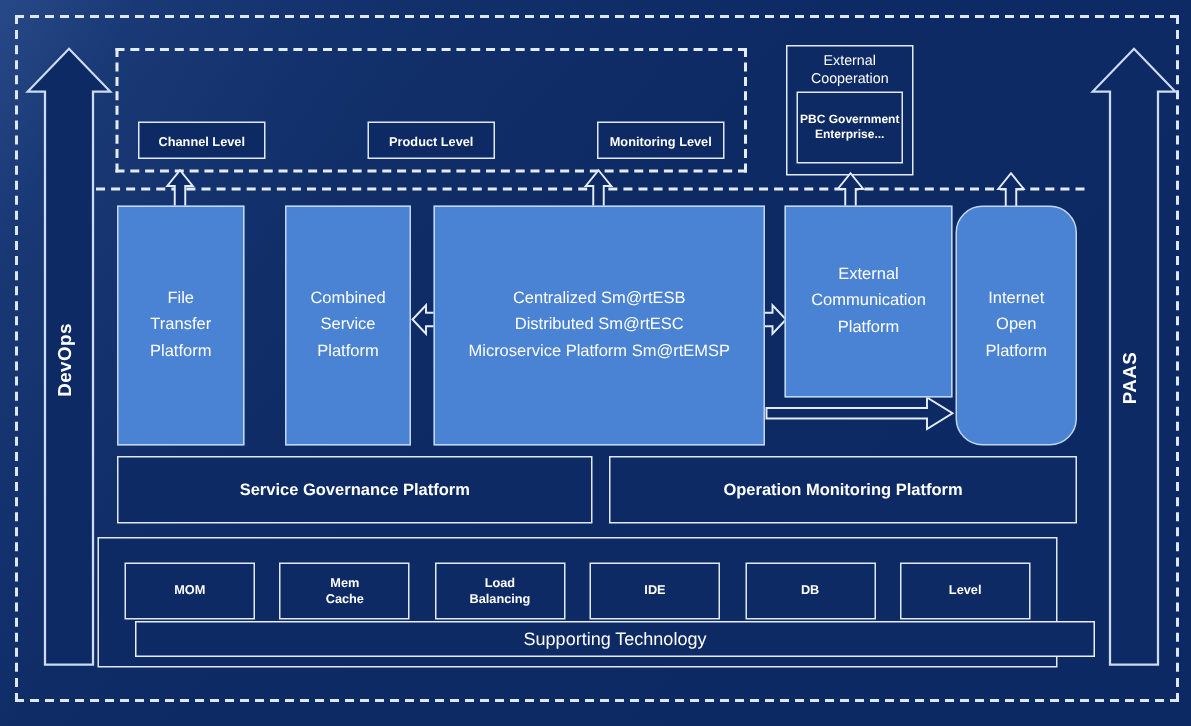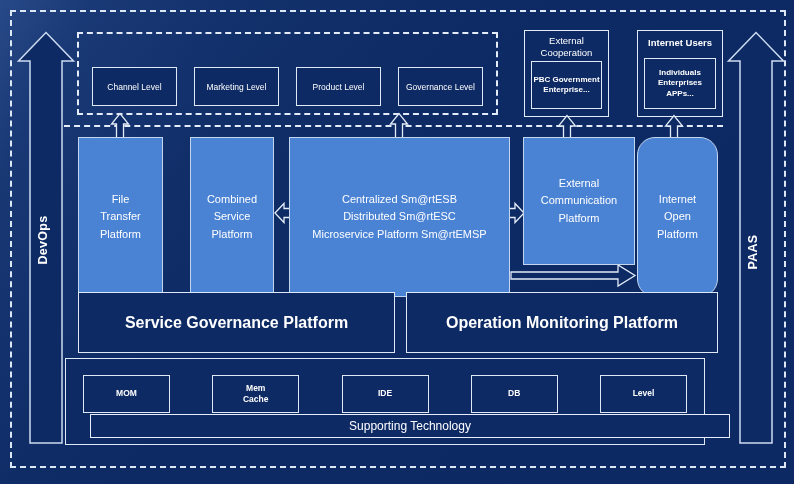--- a/index.html
+++ b/index.html
@@ -23,25 +23,25 @@
     border: 2px dashed #dde8f6;
   }
 
   .levels-wrap {
     left: 77px; top: 32px; width: 421px; height: 83px;
     border: 2px dashed #e3ecf8;
     display: flex; justify-content: space-between; align-items: flex-end;
     padding: 0 13px 7px 13px;
   }
   .level-box {
-    width: 85px; height: 39px;
+    width: 85px; height: 25px;
     background: #0d2a64;
     border: 1.5px solid #dfe9f6;
     display: flex; align-items: center; justify-content: center;
-    font-size: 8.5px; font-weight: normal; text-align: center;
+    font-size: 8.5px; font-weight: bold; text-align: center;
   }
 
   .topright-box {
     top: 30px; height: 87px;
     background: #0d2a64;
     border: 1.5px solid #e3ecf8;
     text-align: center;
   }
   .topright-title { font-size: 9.5px; line-height: 1.25; padding-top: 4px; }
   .topright-title.bold { font-weight: bold; padding-top: 6px; }
@@ -60,25 +60,25 @@
   .platform {
     top: 137px; height: 160px;
     background: #4a82d4;
     border: 1.5px solid #c3d6ee;
     display: flex; align-items: center; justify-content: center;
     text-align: center;
     font-size: 11px; line-height: 1.55;
   }
 
   .gov-box {
-    top: 292px; height: 61px;
+    top: 304px; height: 45px;
     background: #0d2a64;
     border: 1.5px solid #dfe9f6;
     display: flex; align-items: center; justify-content: center;
-    font-size: 16px; font-weight: bold;
+    font-size: 11px; font-weight: bold;
   }
 
   .support-wrap {
     left: 65px; top: 358px; width: 640px; height: 87px;
     background: #0d2a64;
     border: 1.5px solid #dfe9f6;
     display: flex; justify-content: space-between;
     padding: 16px 17px 0 17px;
   }
   .tech-box {
@@ -114,43 +114,34 @@
 
 <div class="stage">
 
   <div class="abs outer-dashed"></div>
 
   <div class="abs levels-wrap">
     <div class="level-box">
       <span>Channel Level</span>
     </div>
     <div class="level-box">
-      <span>Marketing Level</span>
-    </div>
-    <div class="level-box">
       <span>Product Level</span>
     </div>
     <div class="level-box">
-      <span>Governance Level</span>
+      <span>Monitoring Level</span>
     </div>
   </div>
 
   <div class="abs topright-box" style="left:524px; width:85px;">
     <div class="topright-title preline">External
 Cooperation</div>
     <div class="topright-inner preline" style="height:48px;">PBC Government
 Enterprise...</div>
   </div>
 
-  <div class="abs topright-box" style="left:637px; width:86px;">
-    <div class="topright-title bold">Internet Users</div>
-    <div class="topright-inner preline" style="height:51px;">Individuals
-Enterprises
-APPs...</div>
-  </div>
 
   <div class="abs sep-dashed"></div>
 
   <svg class="abs arrows-layer" width="794" height="484" viewBox="0 0 794 484">
 
     <polygon points="30,443 30,61 18.5,61 46,32.5 73.5,61 62,61 62,443" fill="#0d2a64" stroke="#cddcf1" stroke-width="1.5"></polygon>
     <polygon points="740,443 740,61 728.5,61 756,32.5 783.5,61 772,61 772,443" fill="#0d2a64" stroke="#cddcf1" stroke-width="1.5"></polygon>
 
     <polygon points="116.5,139 116.5,124 111.5,124 120,113.5 128.5,124 123.5,124 123.5,139" fill="#0d2a64" stroke="#e3ecf8" stroke-width="1.3"></polygon>
     <polygon points="395.5,139 395.5,124 390.5,124 399,113.5 407.5,124 402.5,124 402.5,139" fill="#0d2a64" stroke="#e3ecf8" stroke-width="1.3"></polygon>
@@ -183,20 +174,22 @@
 Open
 Platform</div>
 
   <div class="abs gov-box" style="left:78px; width:317px;">Service Governance Platform</div>
   <div class="abs gov-box" style="left:406px; width:312px;">Operation Monitoring Platform</div>
 
   <div class="abs support-wrap">
     <div class="tech-box preline">MOM</div>
     <div class="tech-box preline">Mem
 Cache</div>
+    <div class="tech-box preline">Load
+Balancing</div>
     <div class="tech-box preline">IDE</div>
     <div class="tech-box preline">DB</div>
     <div class="tech-box preline">Level</div>
   </div>
   <div class="abs support-bar">
     <span>Supporting Technology</span>
   </div>
 
 </div>
 

